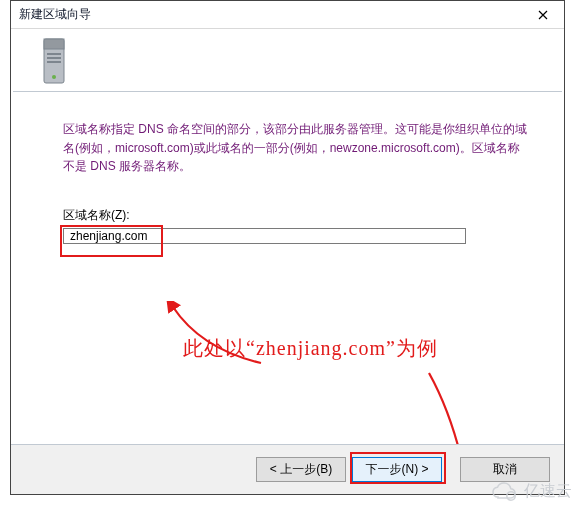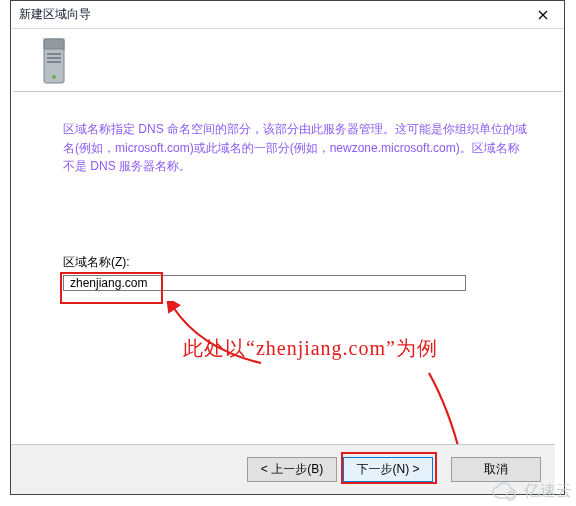--- a/index.html
+++ b/index.html
@@ -47,23 +47,23 @@
   .wizard-heading { font-weight: 700; font-size: 12px; color: #000; }
   .wizard-subtitle { margin: 4px 0 0 18px; font-size: 12px; color: #000; }
   .server-icon { width: 44px; height: 52px; margin-top: -2px; }
 
   .hr-line { height: 1px; background: #c1c9d2; margin: 0 2px; }
 
   
   .wizard-body {
     padding: 28px 36px 0 52px;
   }
-  .body-text { line-height: 1.55; color: #8b5cf6; }
-
-  .field-row { margin-top: 78px; }
+  .body-text { line-height: 1.55; color: #701a75; }
+
+  .field-row { margin-top: 31px; }
   .field-label { display: block; margin-bottom: 4px; font-size: 12px; }
   .zone-input-wrap {
     position: relative;
     width: 403px;
   }
   .zone-input {
     width: 100%; height: 16px;
     border: 1px solid #7a7a7a;
     padding: 0 6px;
     font-size: 12px;
@@ -95,21 +95,21 @@
     color: #e21b1b;
     font-family: "SimSun","NSimSun",serif;
     font-size: 20px;
     letter-spacing: 1px;
     pointer-events: none;
   }
 
   
   .button-bar {
     position: absolute;
-    left: 0; right: 9px; bottom: 0;
+    left: 0; right: 0; bottom: 0;
     height: 50px;
     border-top: 1px solid #c1c9d2;
     display: flex; align-items: center; justify-content: flex-end;
     padding-right: 14px; gap: 6px;
     background: #f0f0f0;
   }
   .btn {
     height: 25px; min-width: 90px;
     border: 1px solid #9c9c9c;
     background: #e1e1e1;

